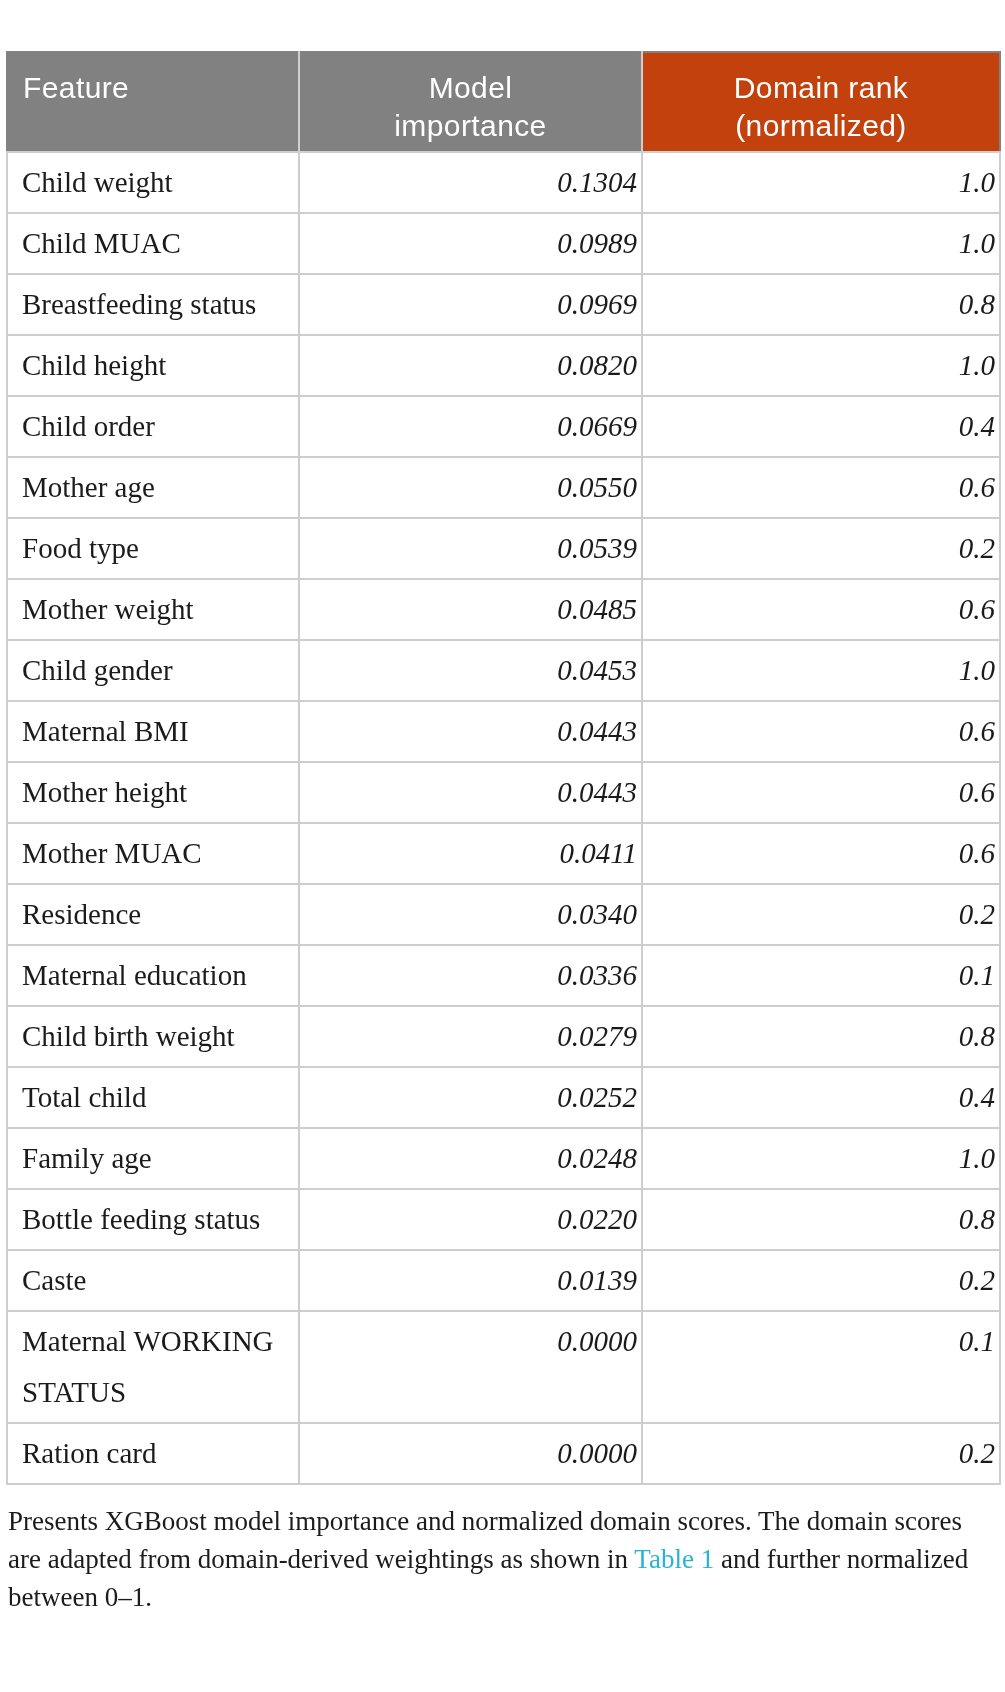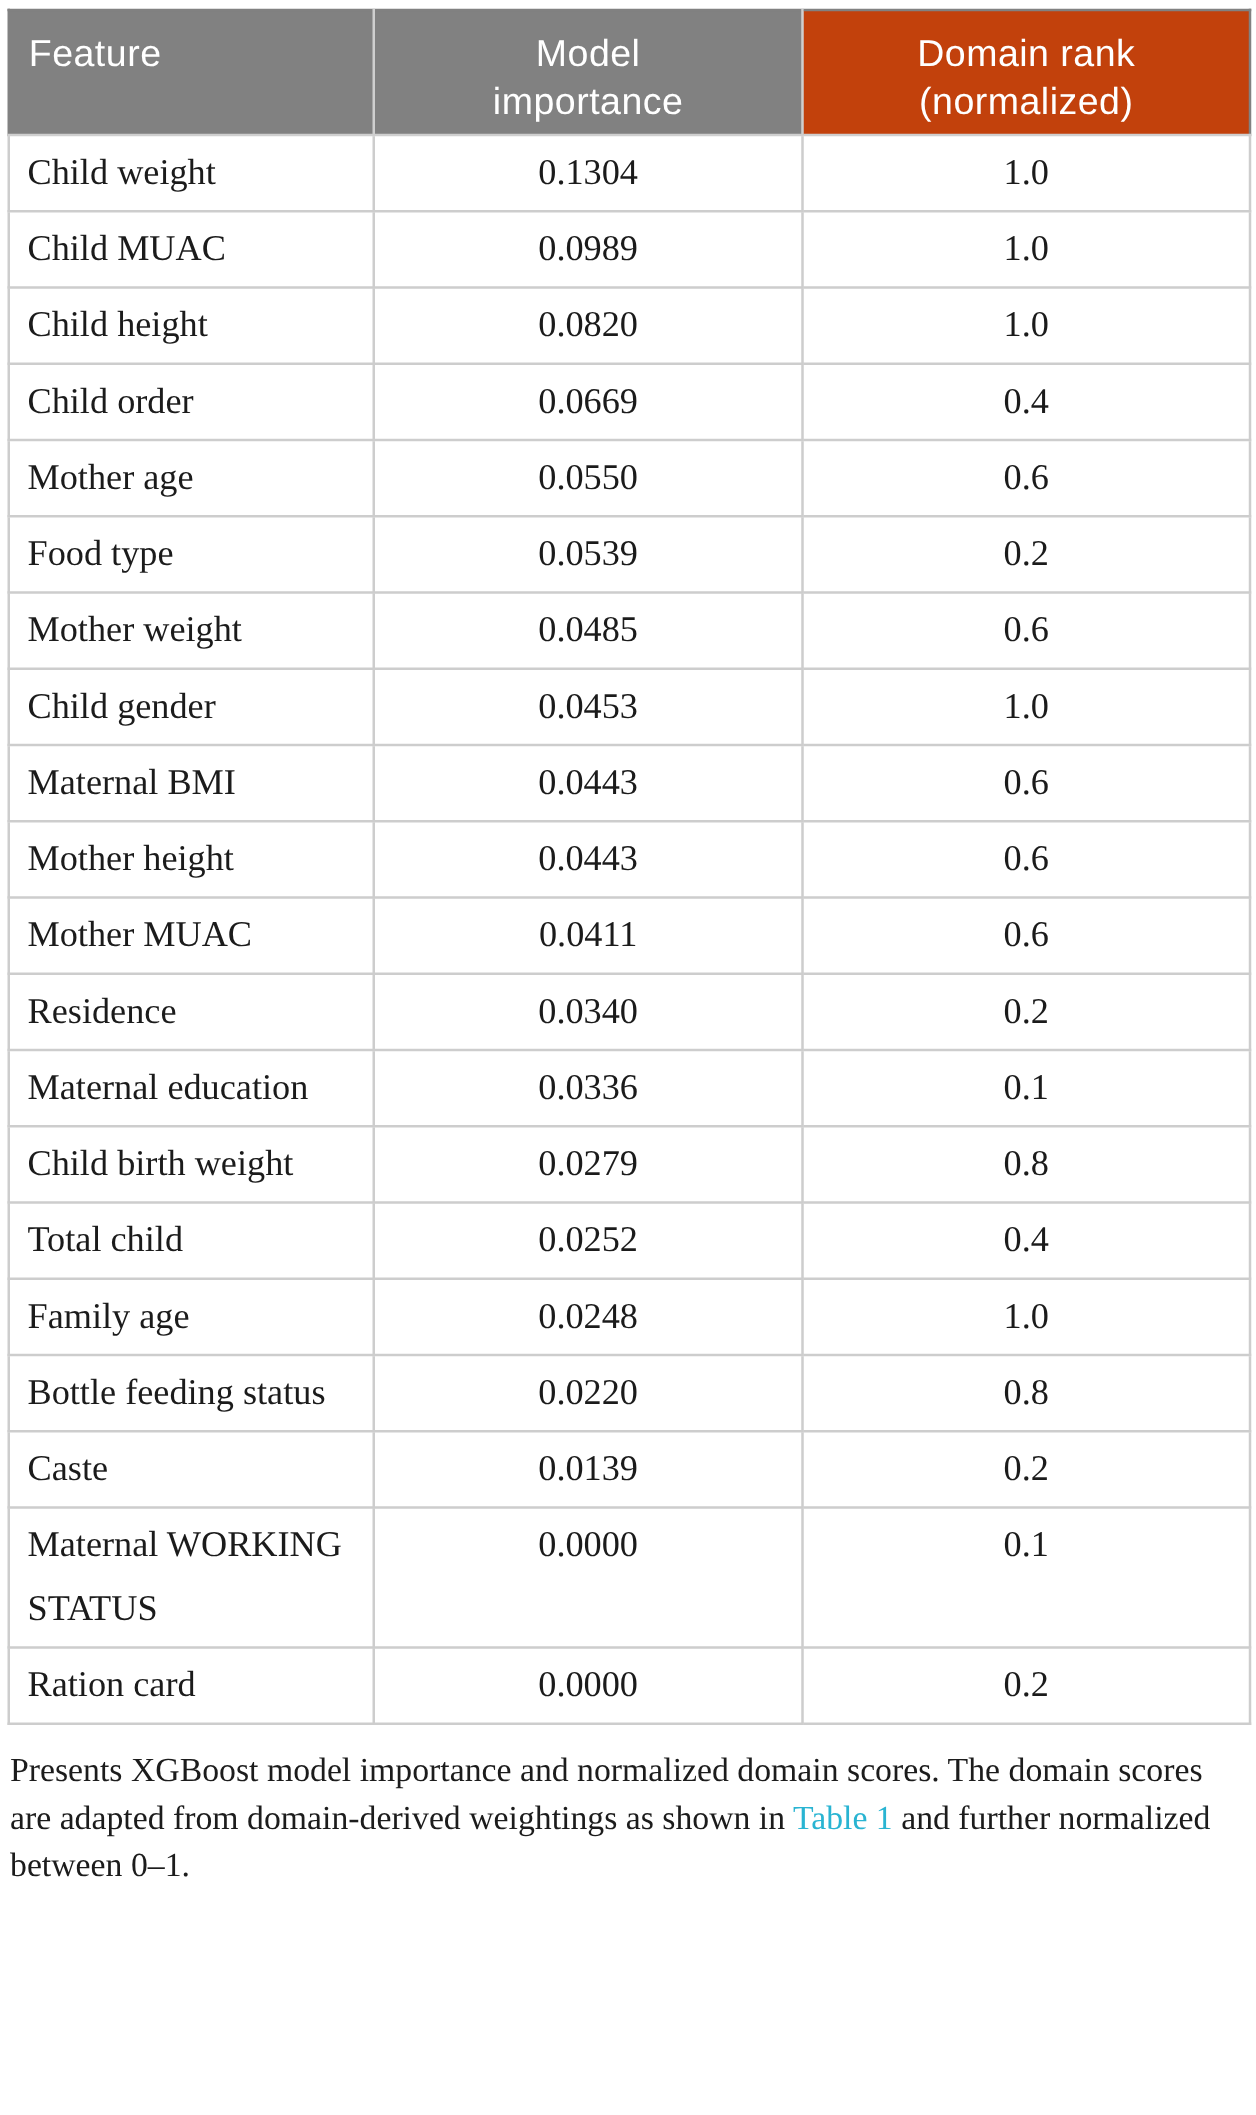--- a/index.html
+++ b/index.html
@@ -16,20 +16,21 @@
     color: #1b1b1b;
   }
   .page {
     padding: 7px 6px 0 6px;
   }
   table.feature-table {
     width: 993px;
     border-collapse: collapse;
     table-layout: fixed;
     border: 2px solid #c9c9c9;
+    margin-top: 44px;
   }
   col.c1 { width: 292px; }
   col.c2 { width: 343px; }
   col.c3 { width: 358px; }
 
   thead th {
     background: #818181;
     color: #ffffff;
     font-family: "Liberation Sans", sans-serif;
     font-weight: 400;
@@ -59,21 +60,22 @@
     padding: 12px 4px;
     border: 2px solid #cdcdcd;
     background: #ffffff;
   }
   tbody td.feature {
     text-align: left;
     padding-left: 14px;
     padding-right: 8px;
   }
   tbody td.num {
-    text-align: center;
+    text-align: right;
+    font-style: italic;
   }
   .wrap-line {
     margin-top: 16px;
   }
 
   .footnote {
     margin: 17px 2px 0 2px;
     max-width: 1001px;
     font-size: 27px;
     line-height: 38px;
@@ -113,20 +115,27 @@
         </tr>
         <tr>
           <td class="feature">
             <div>Child MUAC</div>
           </td>
           <td class="num">0.0989</td>
           <td class="num">1.0</td>
         </tr>
         <tr>
           <td class="feature">
+            <div>Breastfeeding status</div>
+          </td>
+          <td class="num">0.0969</td>
+          <td class="num">0.8</td>
+        </tr>
+        <tr>
+          <td class="feature">
             <div>Child height</div>
           </td>
           <td class="num">0.0820</td>
           <td class="num">1.0</td>
         </tr>
         <tr>
           <td class="feature">
             <div>Child order</div>
           </td>
           <td class="num">0.0669</td>

